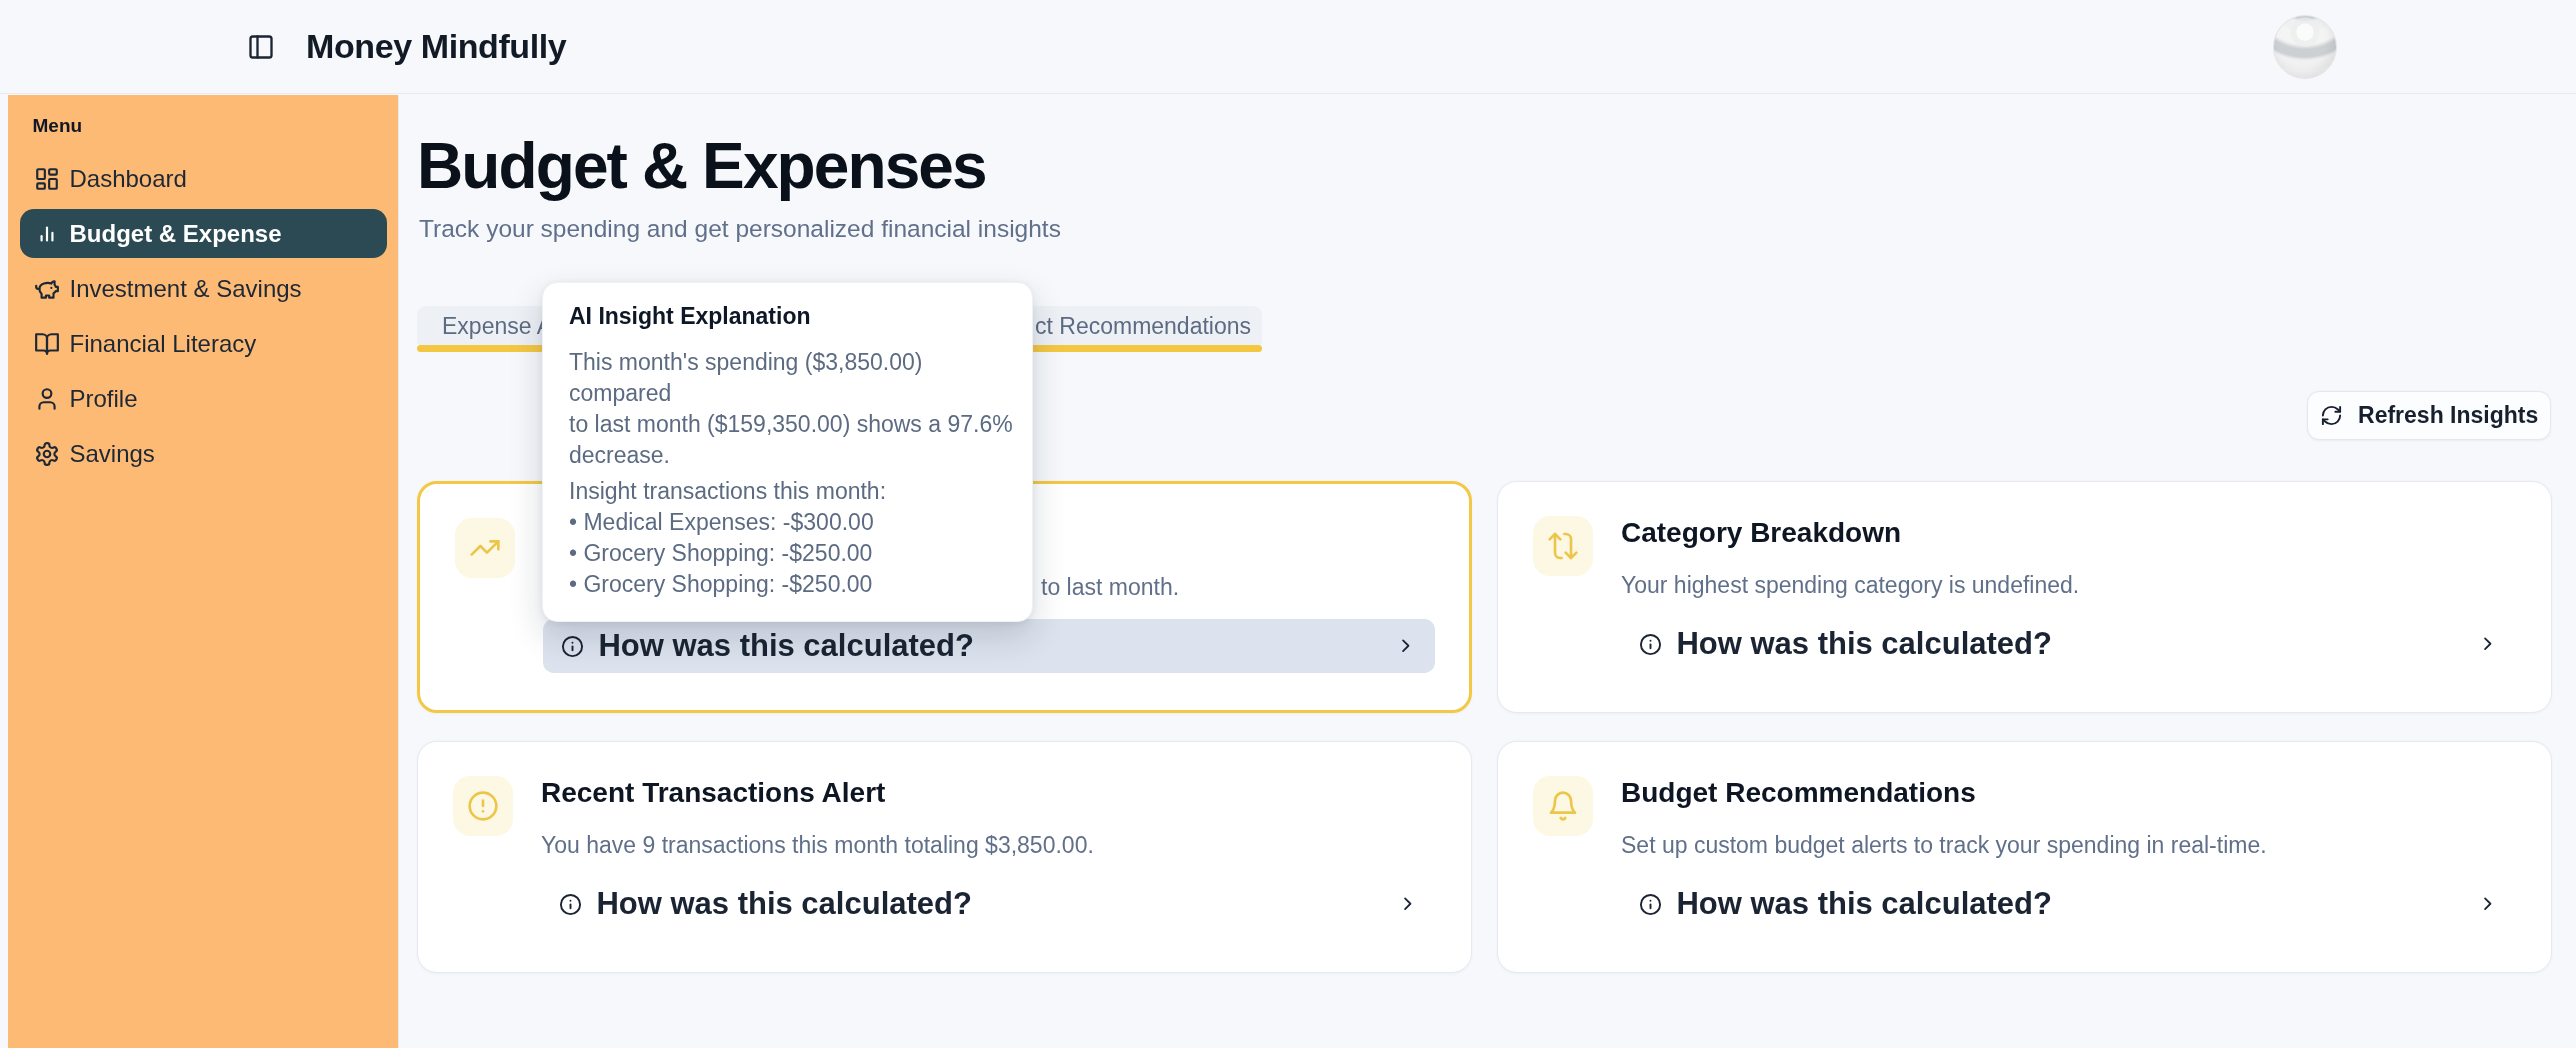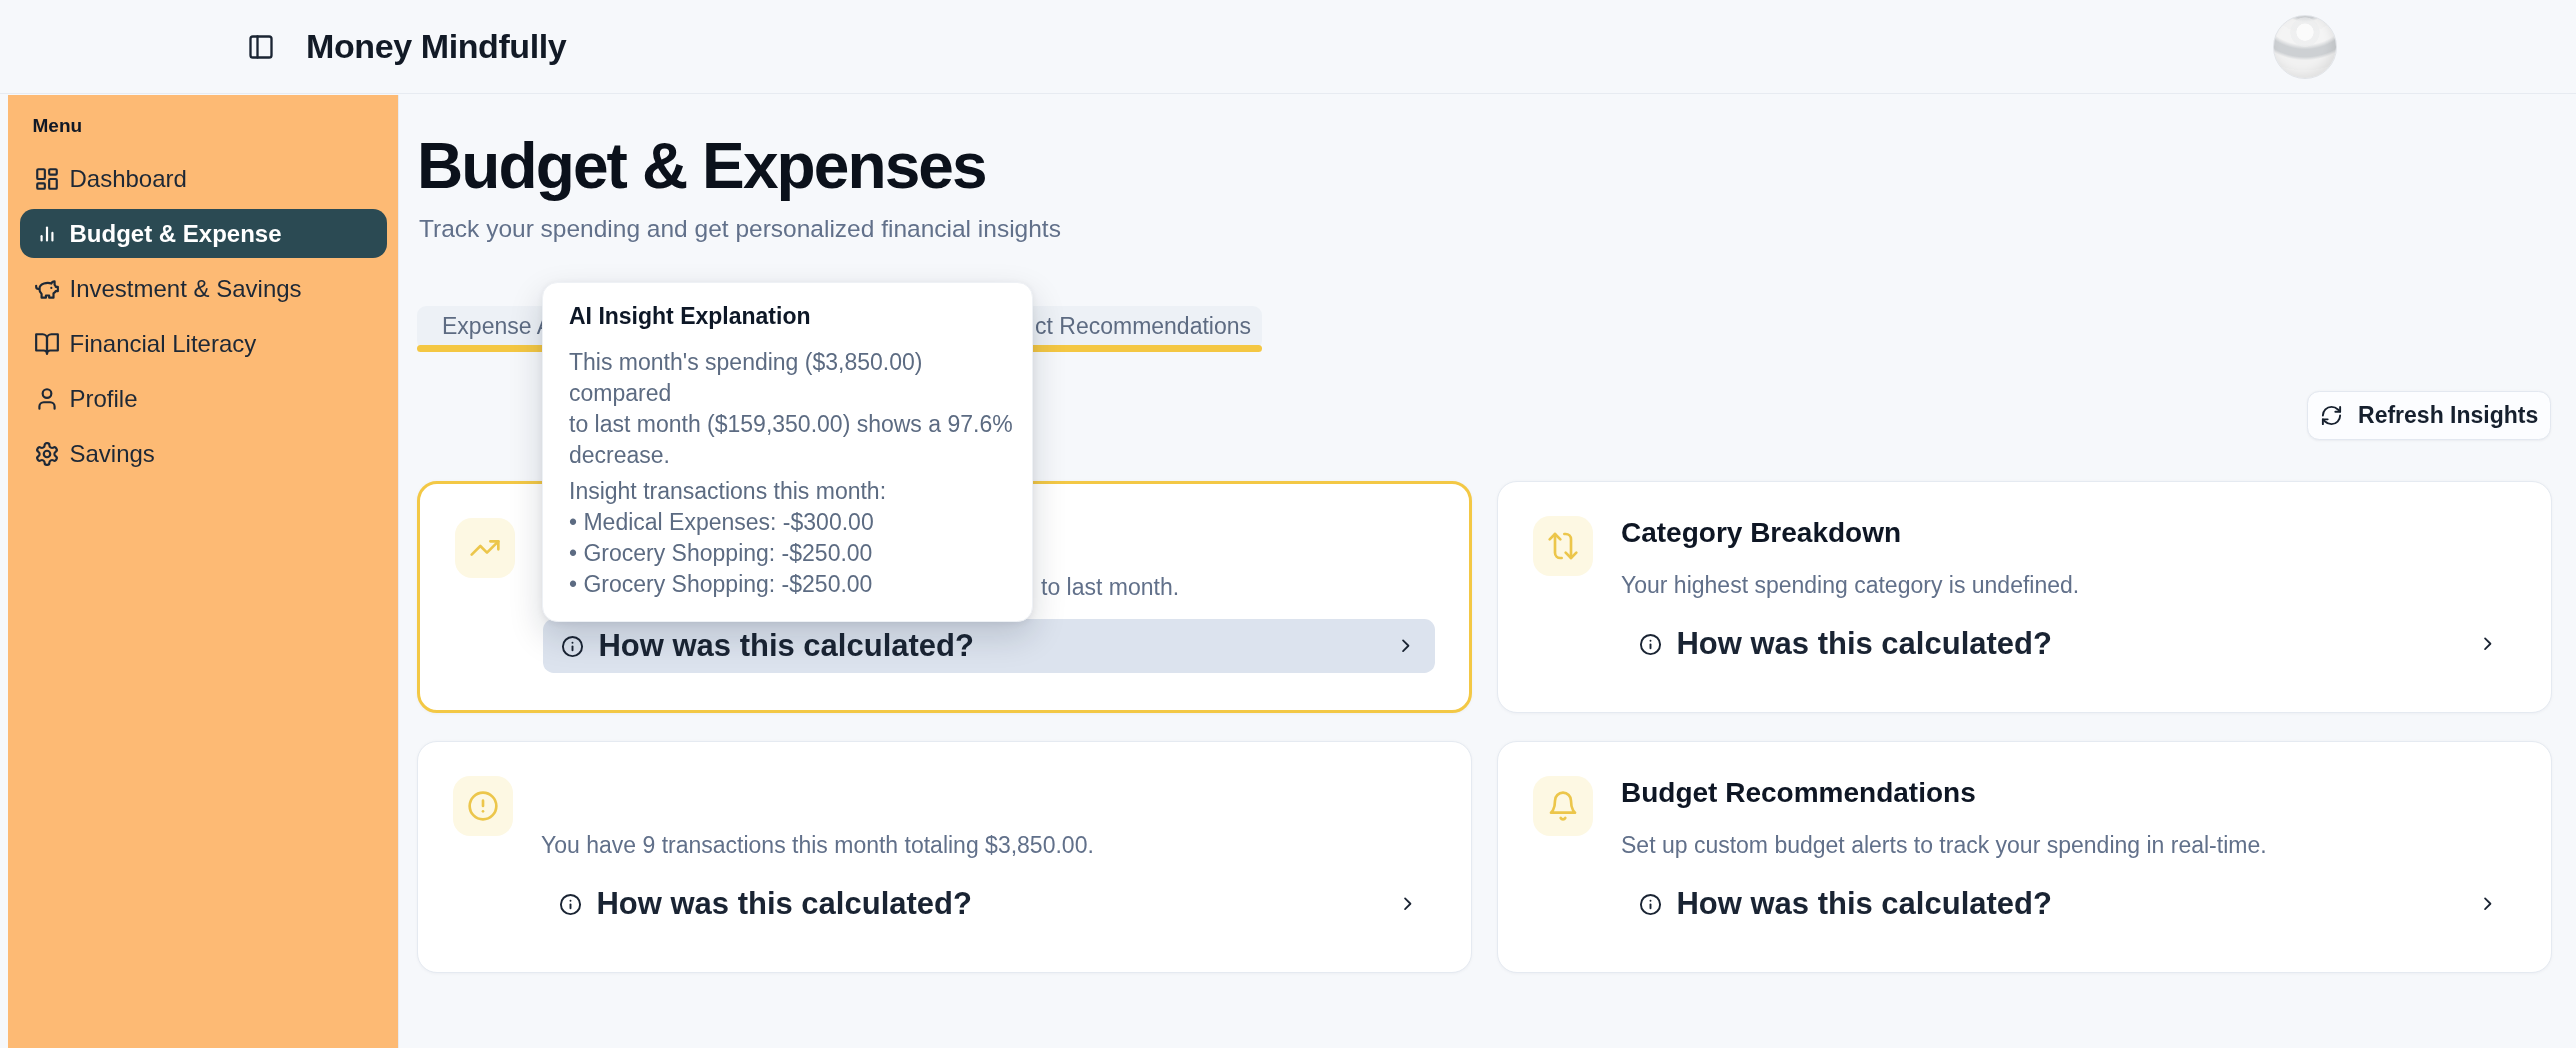--- a/index.html
+++ b/index.html
@@ -315,20 +315,21 @@
   </section>
 
   <section class="card pos-c">
     <div class="icon-box">
       <svg width="32" height="32" viewBox="0 0 24 24" fill="none" stroke="currentColor" stroke-width="2" stroke-linecap="round" stroke-linejoin="round">
           <circle cx="12" cy="12" r="10"></circle>
           <line x1="12" y1="8" x2="12" y2="12"></line>
           <line x1="12" y1="16" x2="12.01" y2="16"></line>
         </svg>
     </div>
+    <div class="card-title">Recent Transactions Alert</div>
     <div class="card-sub">You have 9 transactions this month totaling $3,850.00.</div>
     <div class="cta">
       <span>
         <svg width="23" height="23" viewBox="0 0 24 24" fill="none" stroke="currentColor" stroke-width="2" stroke-linecap="round" stroke-linejoin="round">
             <circle cx="12" cy="12" r="10"></circle>
             <path d="M12 16v-4"></path>
             <path d="M12 8h.01"></path>
           </svg>
       </span>
       <span class="cta-label">How was this calculated?</span>

